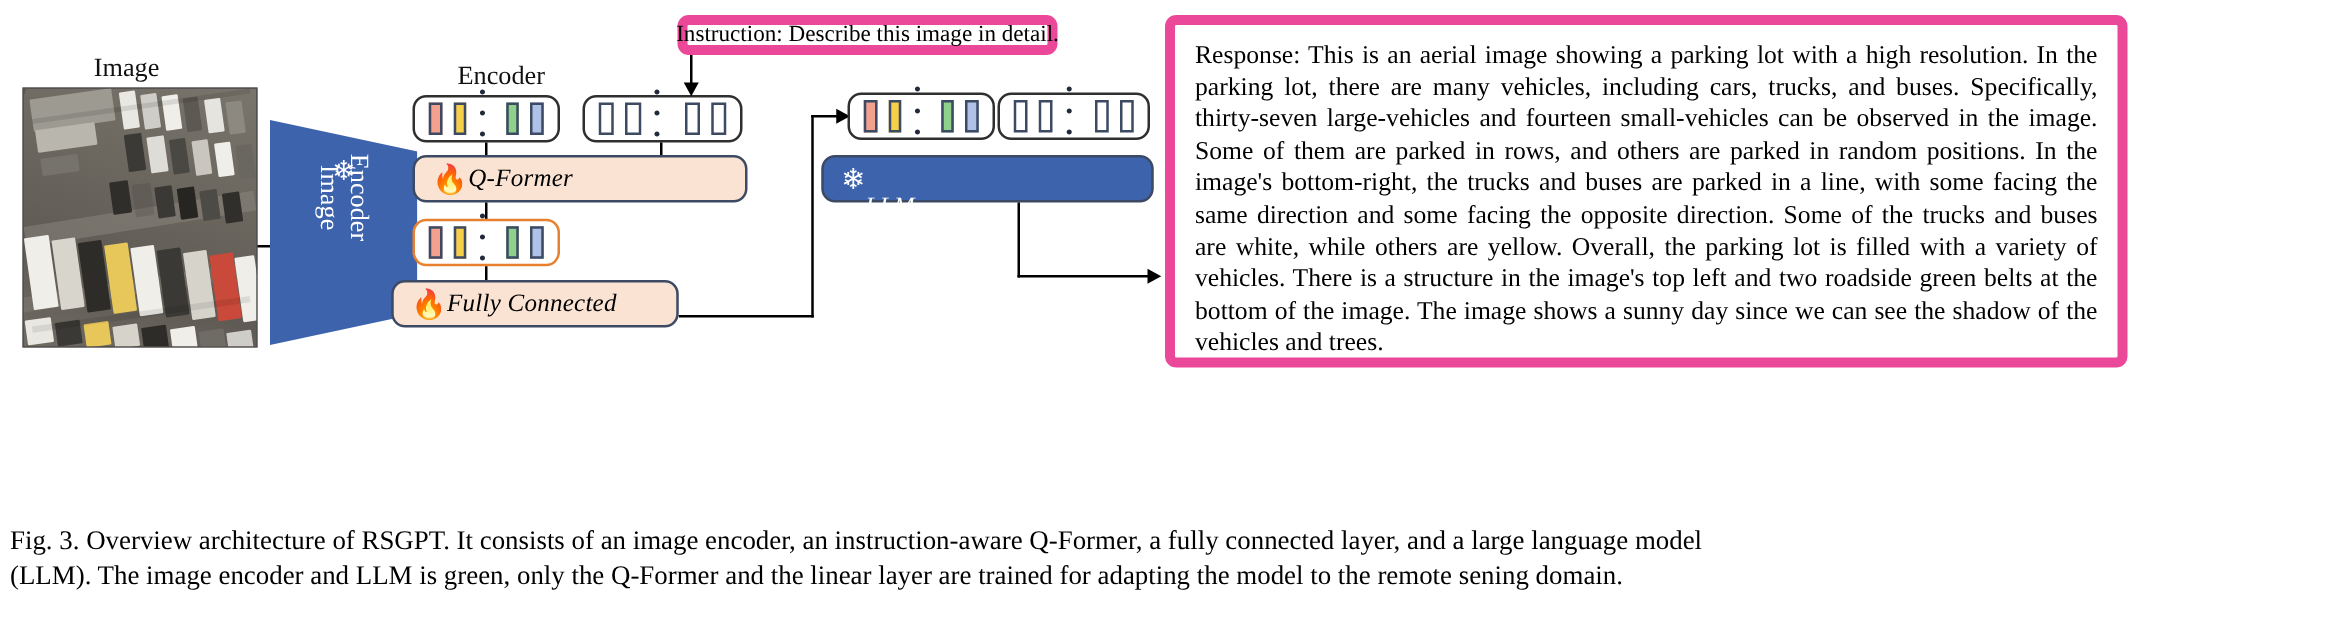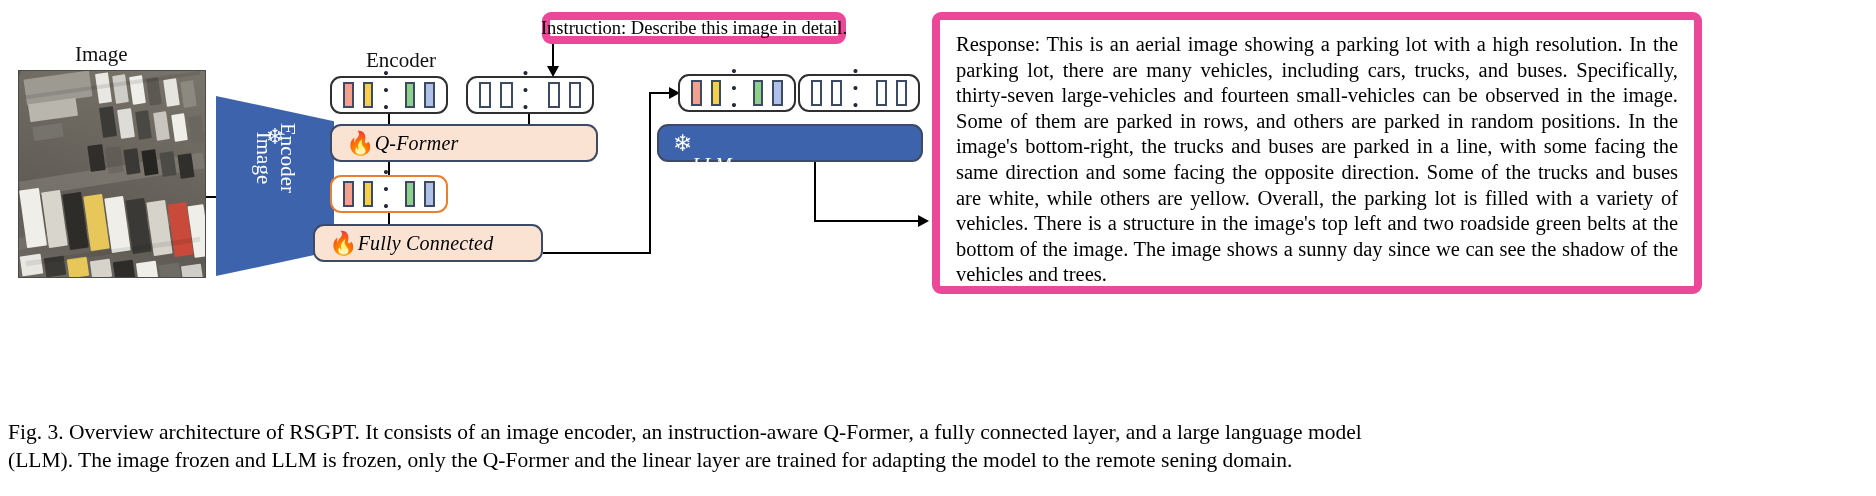--- a/index.html
+++ b/index.html
@@ -267,16 +267,16 @@
   <div class="ln v abs" style="left:814px;top:162px;height:60px;"></div>
   <div class="ln h abs" style="left:814px;top:220px;width:108px;"></div>
   <div class="arrowhead ah-right abs" style="left:918px;top:215px;"></div>
 
   <div class="abs bubble response">
     <div class="txt">Response: This is an aerial image showing a parking lot with a high resolution. In the parking lot, there are many vehicles, including cars, trucks, and buses. Specifically, thirty-seven large-vehicles and fourteen small-vehicles can be observed in the image. Some of them are parked in rows, and others are parked in random positions. In the image's bottom-right, the trucks and buses are parked in a line, with some facing the same direction and some facing the opposite direction. Some of the trucks and buses are white, while others are yellow. Overall, the parking lot is filled with a variety of vehicles. There is a structure in the image's top left and two roadside green belts at the bottom of the image. The image shows a sunny day since we can see the shadow of the vehicles and trees.</div>
   </div>
 
   <div class="abs caption">
     <span>Fig. 3.  Overview architecture of RSGPT. It consists of an image encoder, an instruction-aware Q-Former, a fully connected layer, and a large language model</span>
-    <span class="l2">(LLM). The image frozen and LLM is frozen, only the Q-Former and the linear layer are trained for adapting the model to the remote sening domain.</span>
+    <span class="l2">(LLM). The image encoder and LLM is green, only the Q-Former and the linear layer are trained for adapting the model to the remote sening domain.</span>
   </div>
 
 </div>
 
 </body></html>

